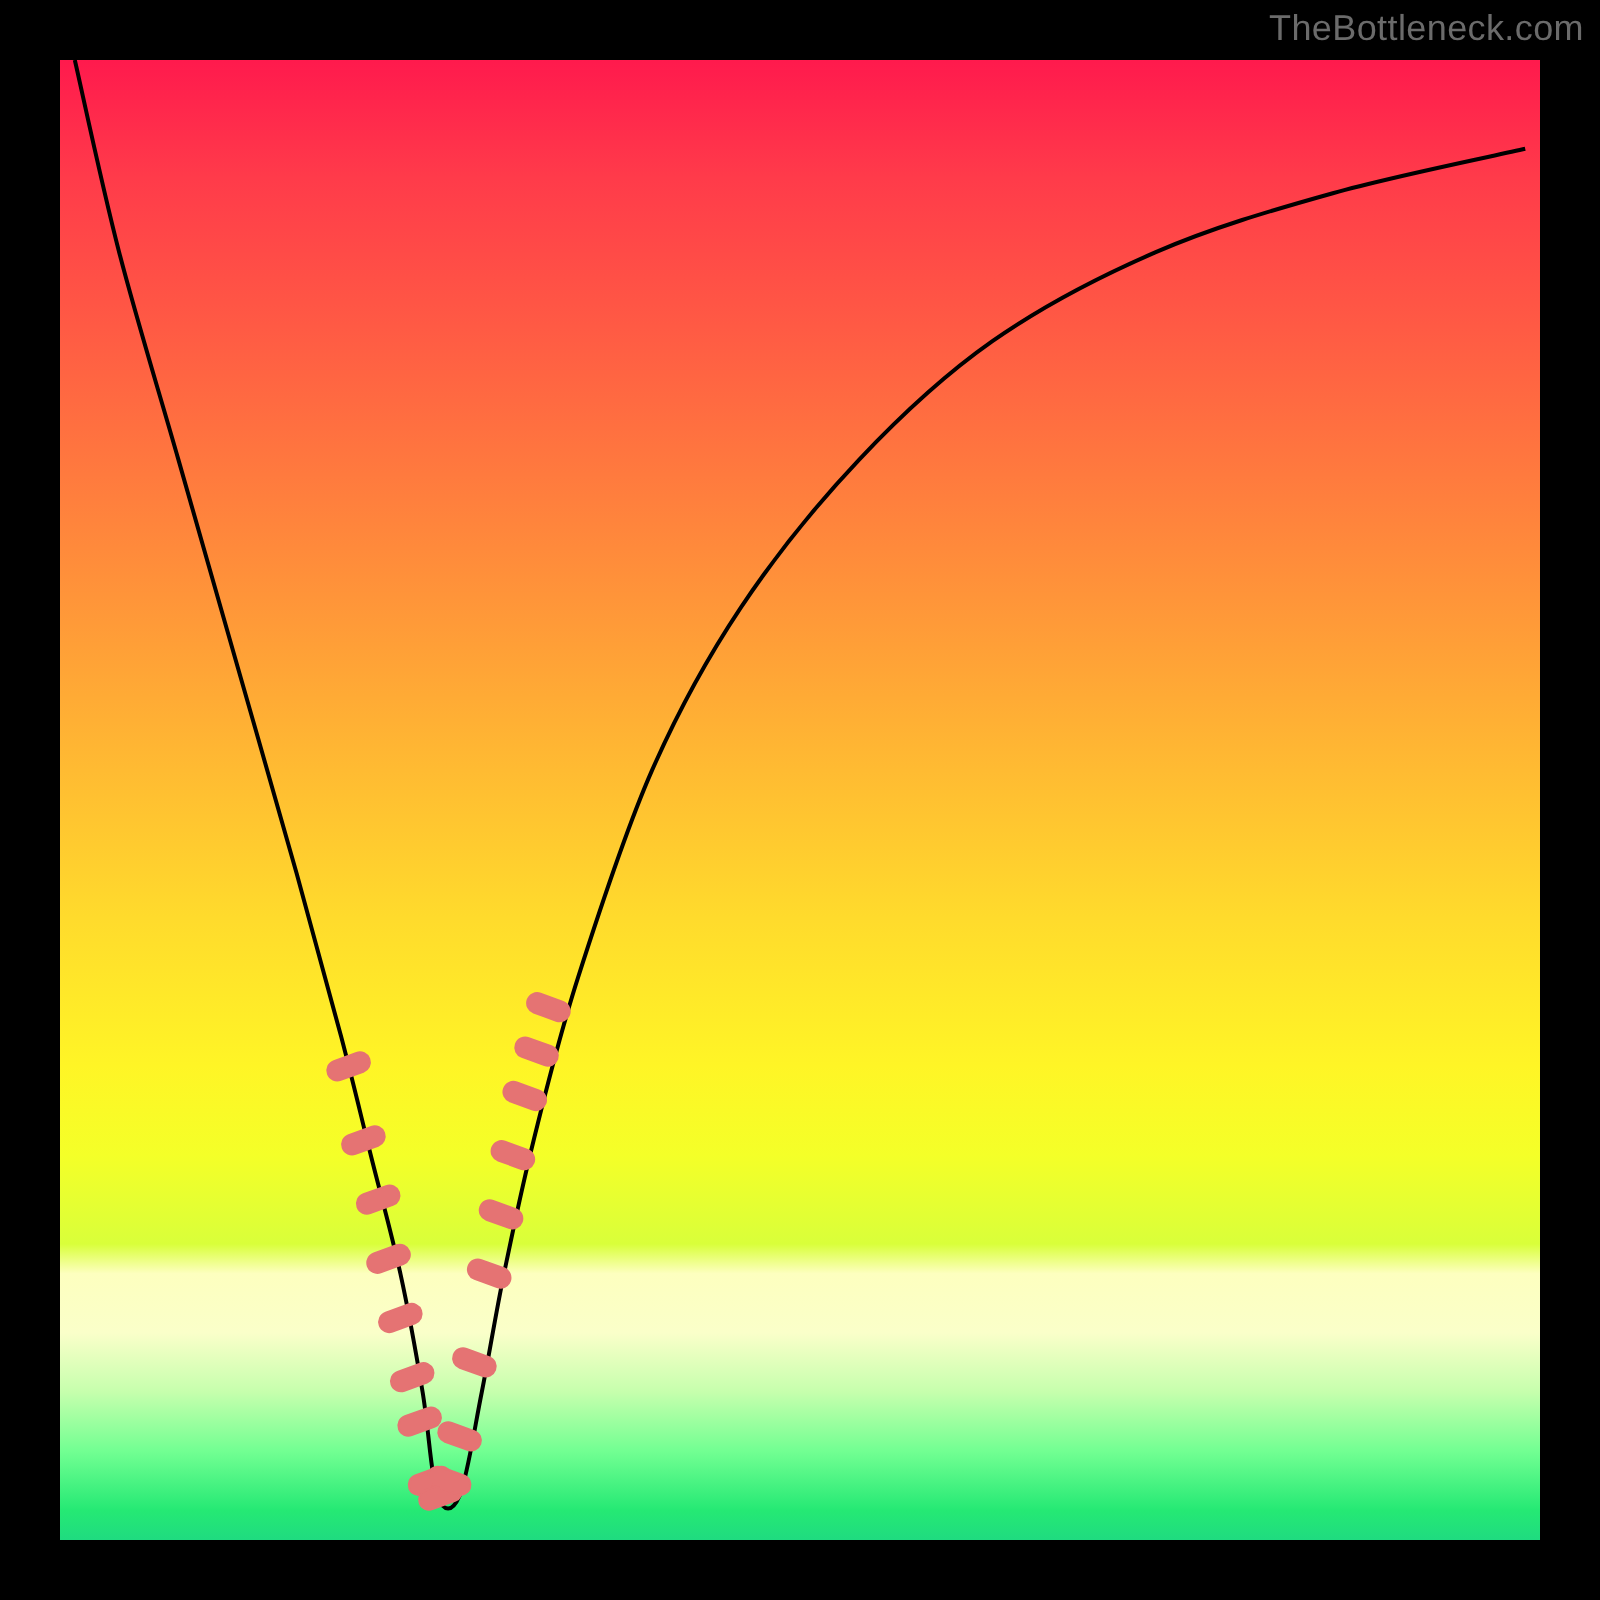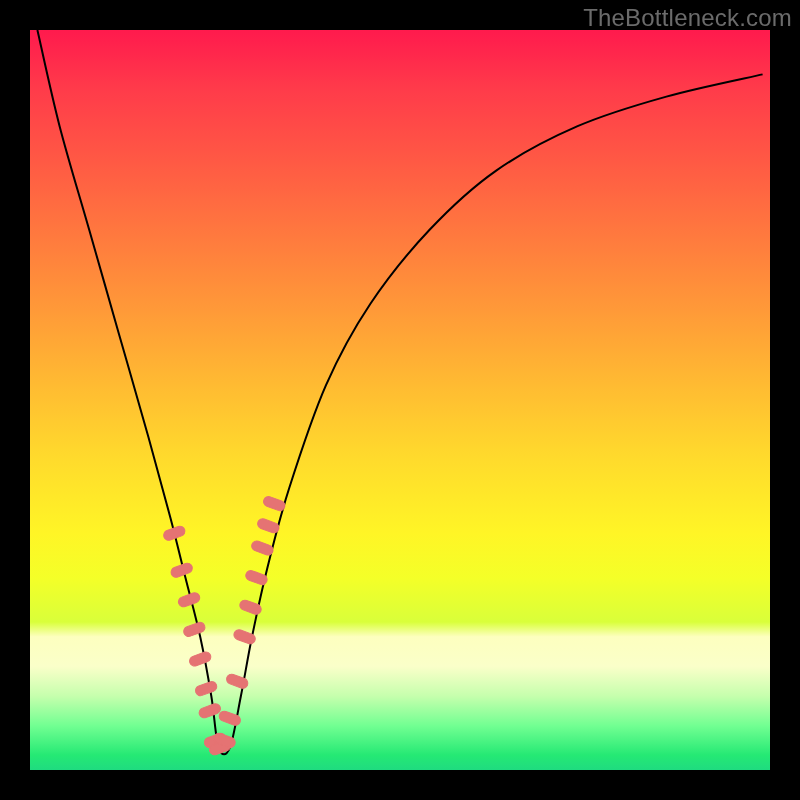--- a/index.html
+++ b/index.html
@@ -44,21 +44,21 @@
       #72ff92 94%,
       #25e974 98%,
       #1fdb80 100%
     );
   }
   .watermark {
     position: absolute;
     top: 4px;
     right: 8px;
     color: #6b6b6b;
-    font-size: 24px;
+    font-size: 18px;
     font-weight: 500;
     letter-spacing: 0.2px;
     user-select: none;
   }
   svg.curve {
     position: absolute;
     left: 0;
     top: 0;
     width: 740px;
     height: 740px;

